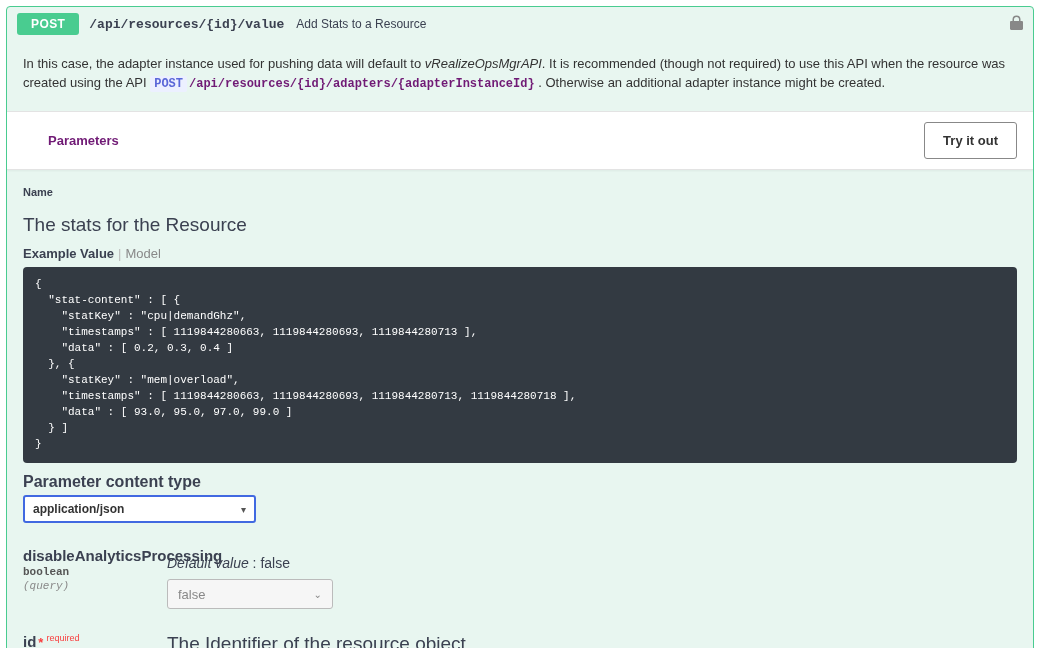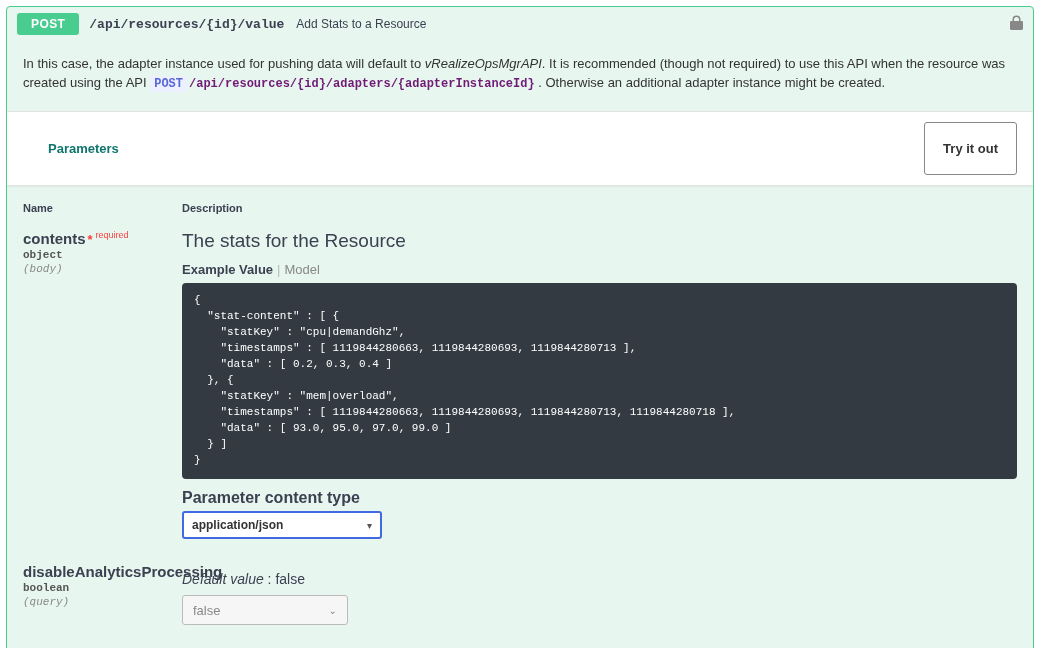--- a/index.html
+++ b/index.html
@@ -82,46 +82,46 @@
       justify-content: space-between;
       background: #fff;
       border-top: 1px solid #e3e3e3;
       border-bottom: 1px solid #e3e3e3;
       box-shadow: 0 1px 2px rgba(0,0,0,0.05);
       padding: 10px 16px;
     }
     .param-bar h4 {
       font-size: 13px;
       font-weight: 700;
-      color: #0f766e;
+      color: #701a75;
       padding-left: 25px;
     }
     .tryout-btn {
       border: 1px solid #888;
       background: #fff;
-      padding: 18px 18px;
+      padding: 10px 18px;
       font-size: 13px;
       font-weight: 600;
       border-radius: 3px;
       cursor: pointer;
       color: #333;
     }
     .params-table {
       display: flex;
       flex-direction: column;
       padding: 16px 16px 28px;
     }
     .params-head {
       display: flex;
       font-size: 11px;
       font-weight: 700;
       color: #3b4151;
       margin-bottom: 16px;
     }
-    .col-name { width: 159px; flex-shrink: 0; }
+    .col-name { width: 144px; flex-shrink: 0; }
     .col-desc { flex: 1; }
     .param-row {
       display: flex;
       margin-bottom: 24px;
     }
     .param-row:last-child { margin-bottom: 0; }
     .pname {
       font-size: 15px;
       font-weight: 700;
       color: #3b4151;
@@ -174,21 +174,21 @@
       font-size: 16px;
       font-weight: 700;
       color: #3b4151;
       margin-top: 10px;
       margin-bottom: 4px;
     }
     .ct-select {
       border: 2px solid #4169e1;
       border-radius: 3px;
       background: #fff;
-      width: 200px;
+      width: 233px;
       height: 28px;
       position: relative;
     }
     .ct-select .val {
       position: absolute; left: 8px; top: 50%; transform: translateY(-50%);
       font-size: 12px; font-weight: 700; color: #333;
     }
     .ct-select .chev {
       position: absolute; right: 8px; top: 50%; transform: translateY(-50%);
       font-size: 10px; color: #555;
@@ -238,31 +238,23 @@
     </div>
 
     <div class="param-bar">
       <h4>Parameters</h4>
       <button class="tryout-btn">Try it out</button>
     </div>
 
     <div class="params-table">
       <div class="params-head">
         <div class="col-name">Name</div>
-        <div class="col-desc">Description</div>
       </div>
 
       <div class="param-row">
-        <div class="col-name">
-          <div>
-            <span class="pname">contents</span><span class="req-star">*</span><span class="req-label">required</span>
-          </div>
-          <div class="ptype">object</div>
-          <div class="pin">(body)</div>
-        </div>
         <div class="col-desc">
           <div class="pdesc">The stats for the Resource</div>
           <div class="example-tabs">
             <span>Example Value</span><span class="tab-sep">|</span><span class="inactive">Model</span>
           </div>
           <div class="code-box">{
   "stat-content" : [ {
     "statKey" : "cpu|demandGhz",
     "timestamps" : [ 1119844280663, 1119844280693, 1119844280713 ],
     "data" : [ 0.2, 0.3, 0.4 ]

